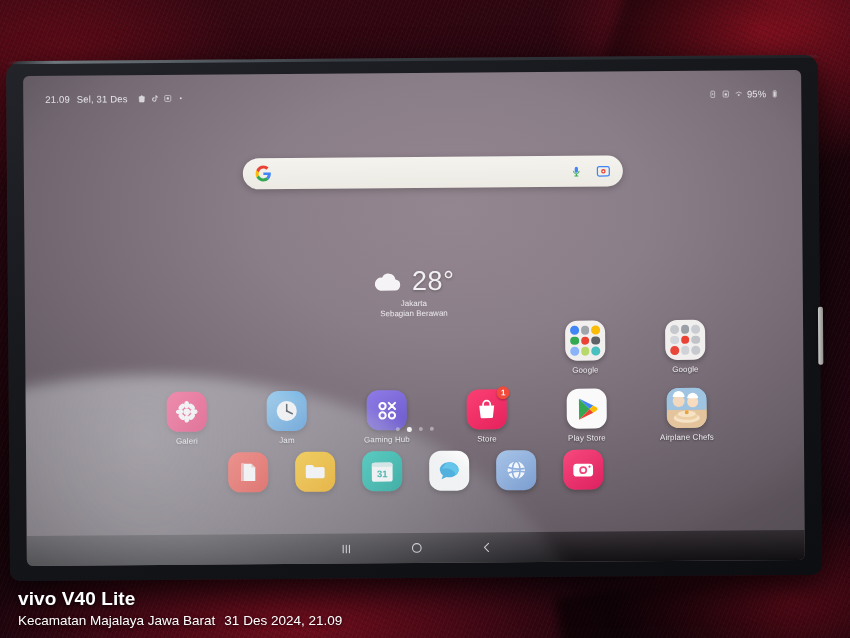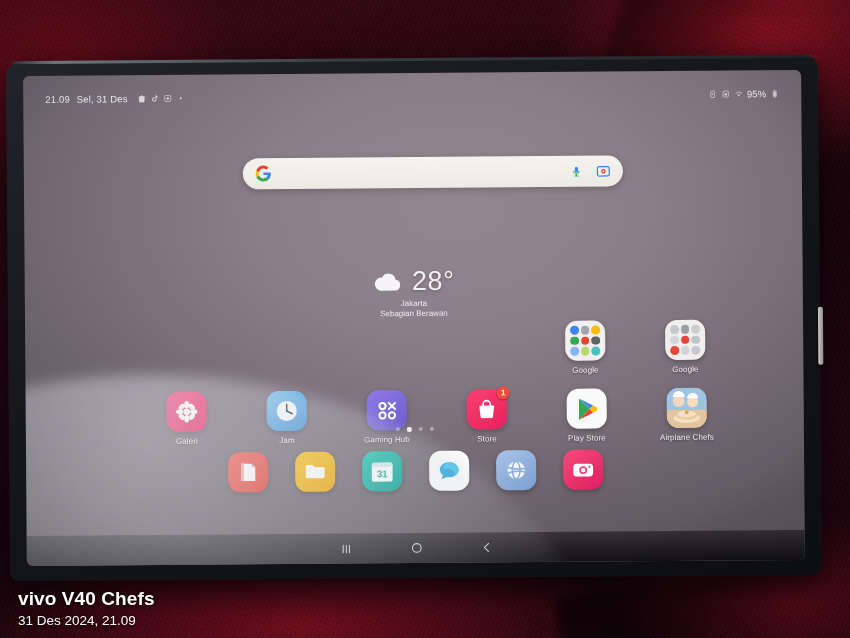--- a/index.html
+++ b/index.html
@@ -496,18 +496,19 @@
           <path d="M15 5l-7 7 7 7" fill="none" stroke="#e8e6ea" stroke-width="1.8" stroke-linecap="round" stroke-linejoin="round"></path>
         </svg>
       </div>
 
       <div class="glare"></div>
       <div class="vignette"></div>
     </div>
   </div>
 
   <div class="watermark">
-    <div class="wm-model">vivo V40 Chefs</div>
+    <div class="wm-model">vivo V40 Lite</div>
     <div class="wm-sub">
+      <span class="wm-loc">Kecamatan Majalaya Jawa Barat</span>
       <span class="wm-date">31 Des 2024, 21.09</span>
     </div>
   </div>
 </div>
 
 </body></html>

